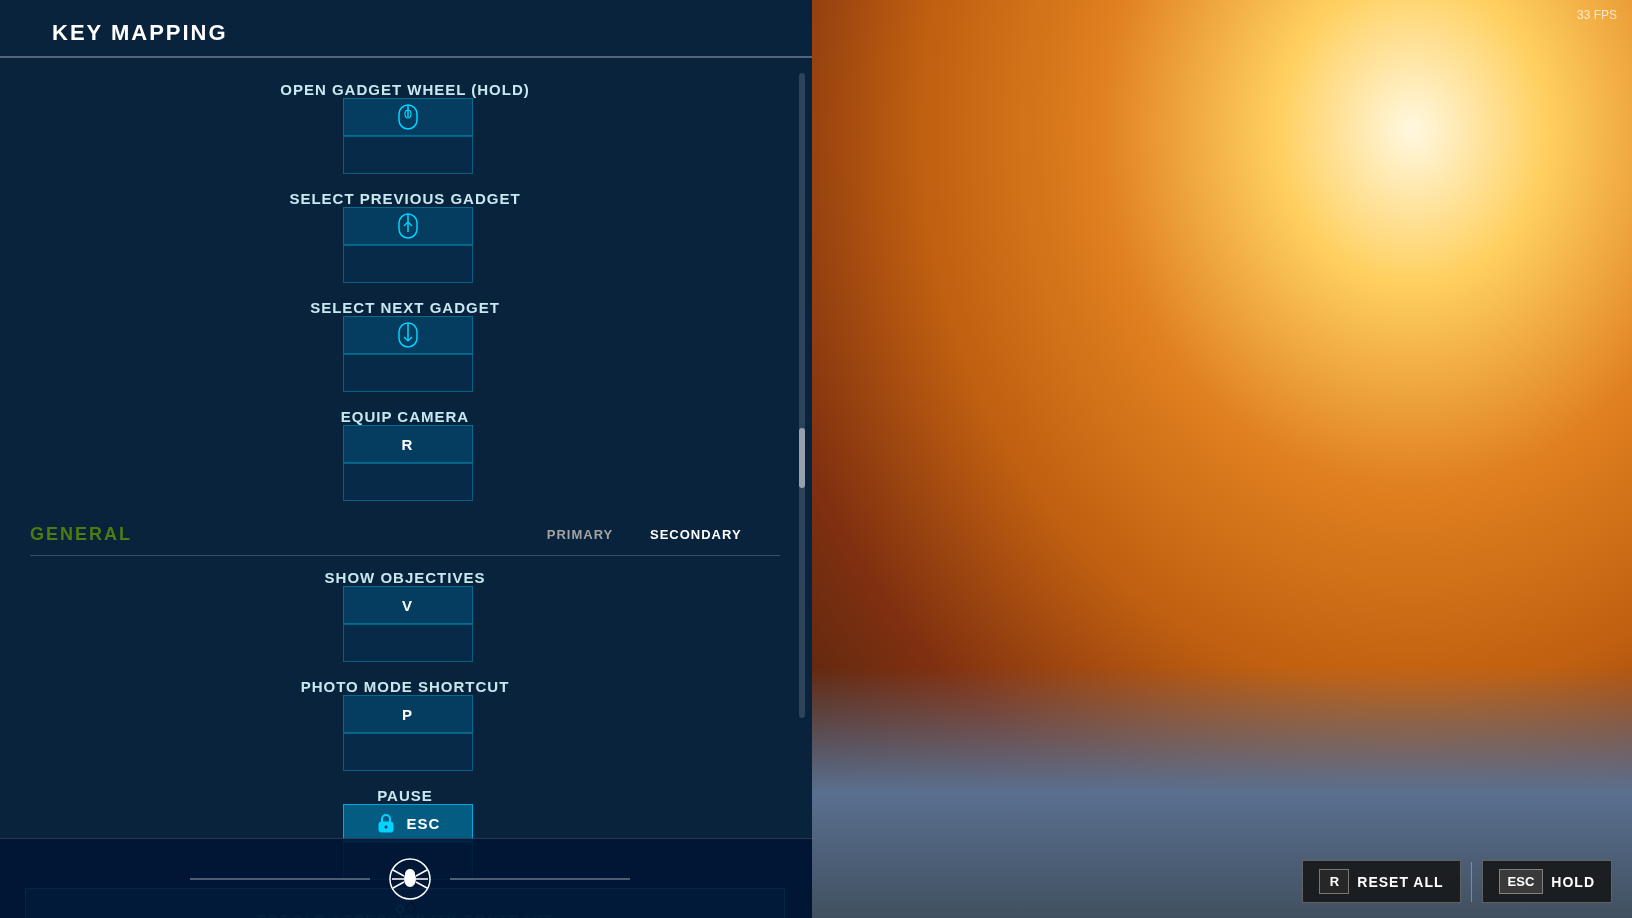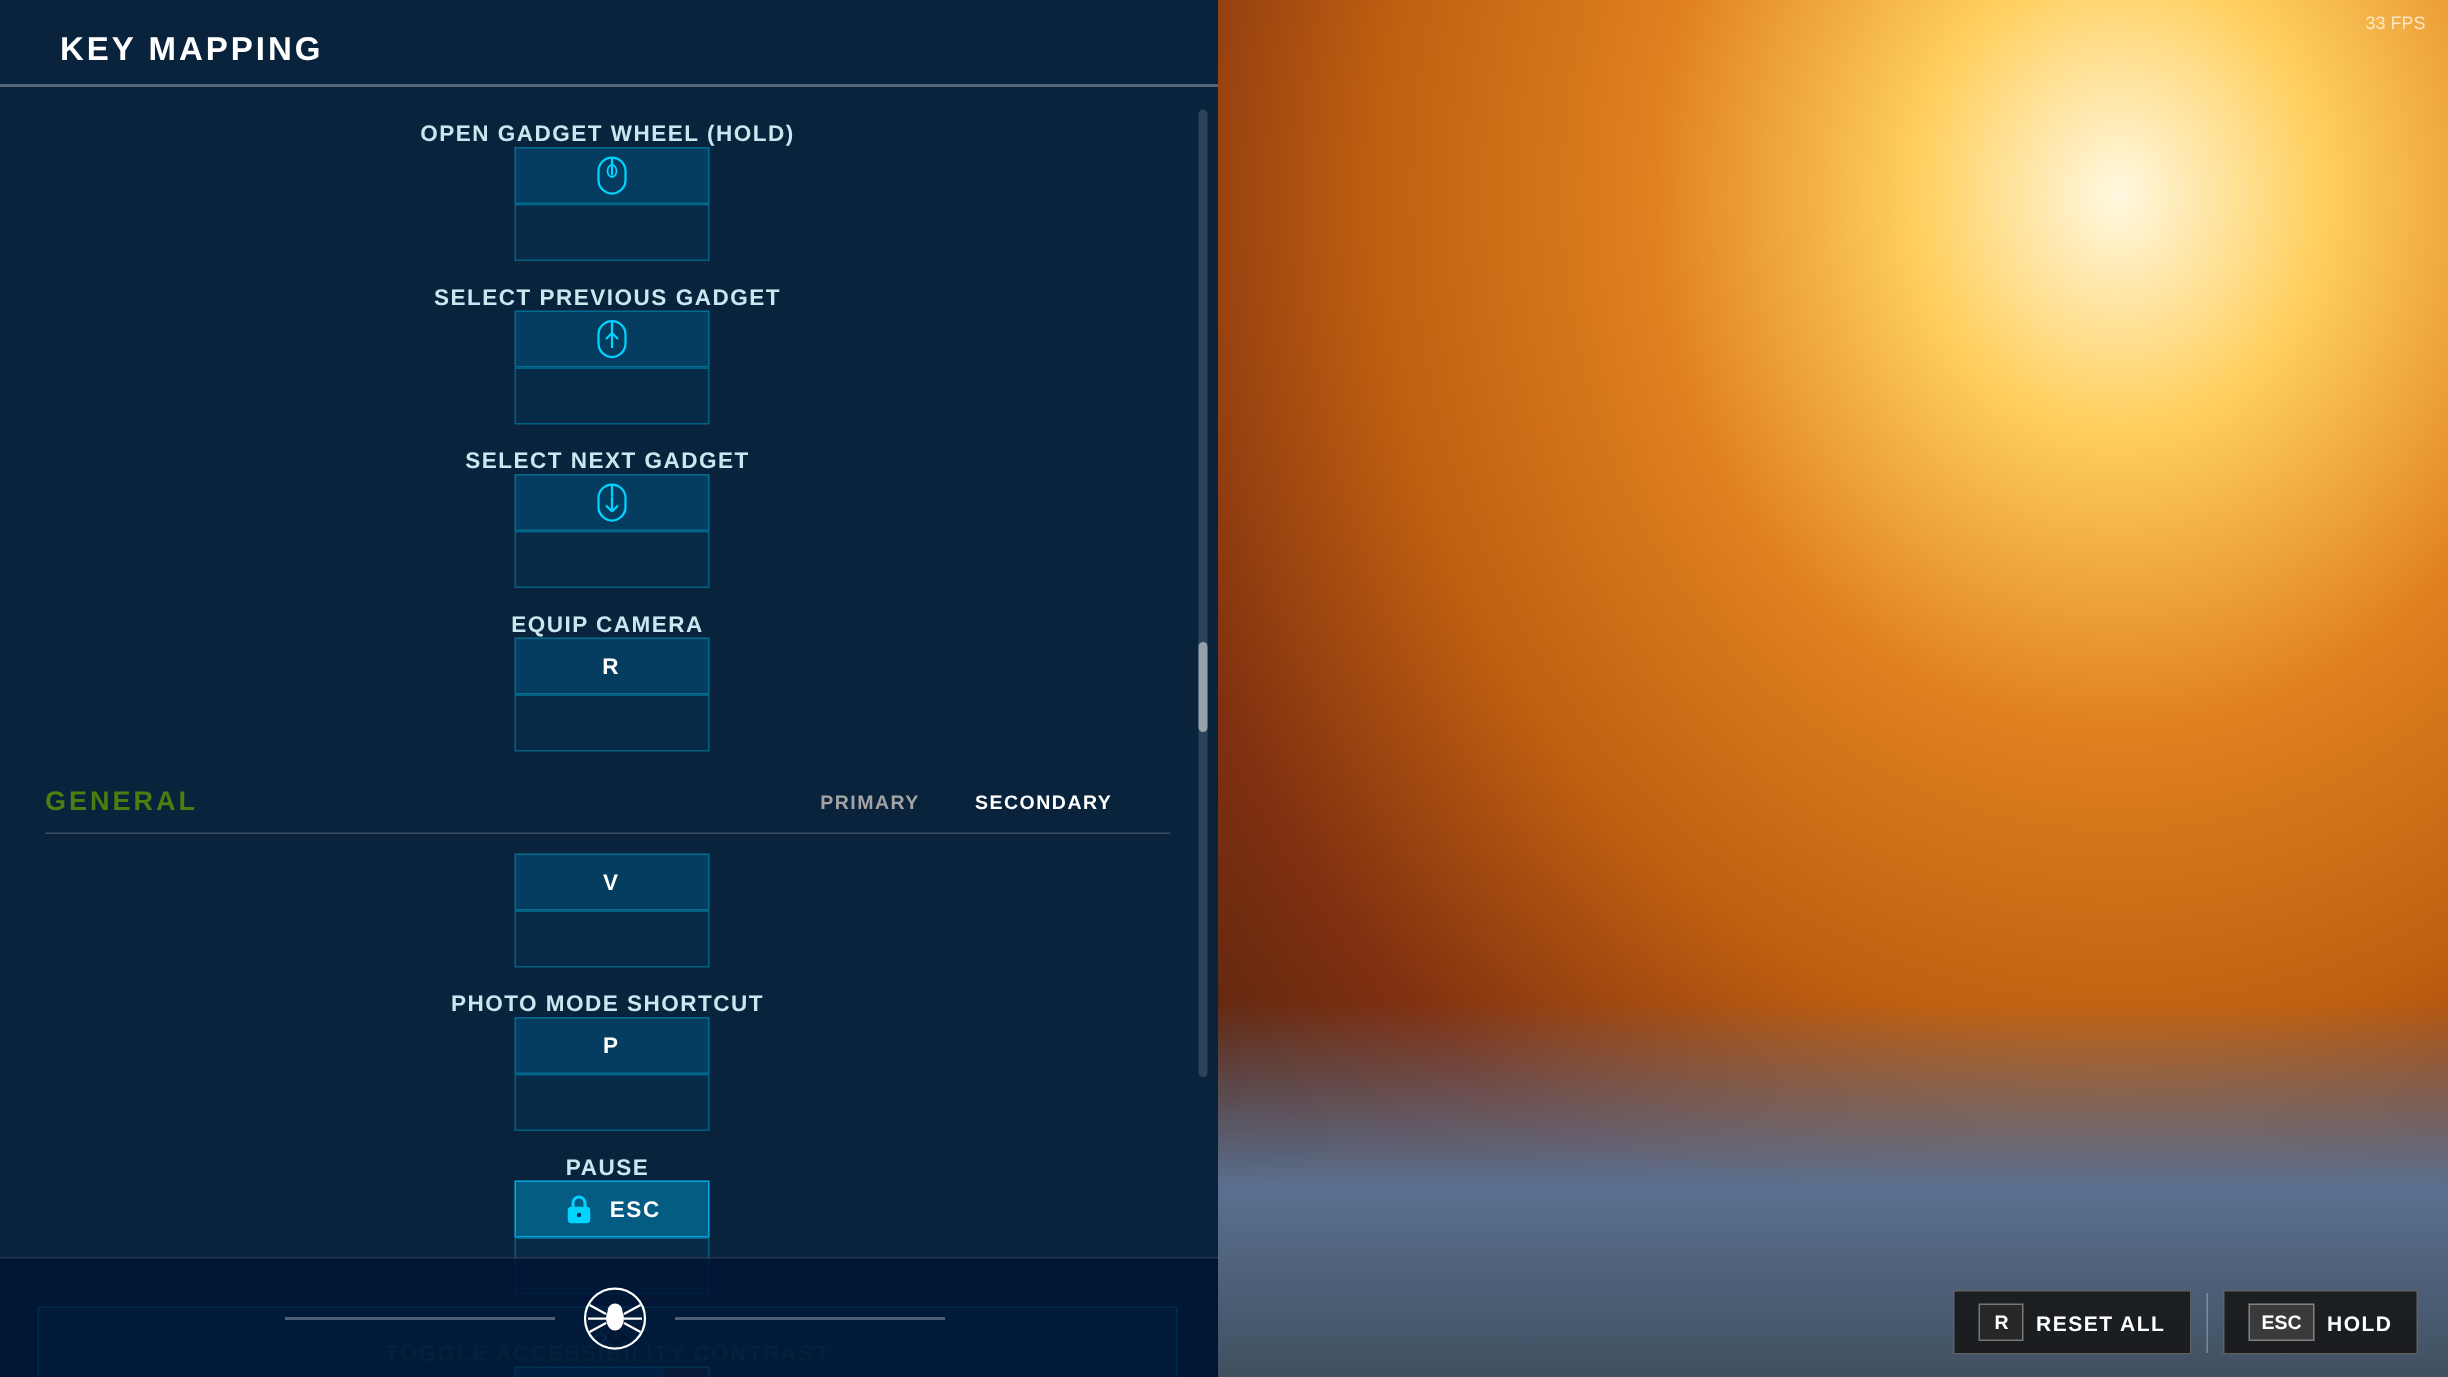--- a/index.html
+++ b/index.html
@@ -51,21 +51,21 @@
       top: 0;
       width: 820px;
       height: 918px;
       background: rgba(10, 40, 70, 0.88);
       display: flex;
       flex-direction: column;
     }
 
     
     .panel-title {
-      padding: 20px 30px 10px 40px;
+      padding: 20px 30px 10px 52px;
       border-bottom: 2px solid rgba(255,255,255,0.3);
       margin-bottom: 5px;
     }
 
     .panel-title h1 {
       color: #ffffff;
       font-size: 22px;
       font-weight: bold;
       letter-spacing: 2px;
       text-transform: uppercase;
@@ -428,20 +428,21 @@
     </div>
 
     <div class="section-header">
       <span class="section-title">GENERAL</span>
       <span class="col-primary">PRIMARY</span>
       <span class="col-secondary">SECONDARY</span>
     </div>
 
 
     <div class="key-row">
+      <span class="key-label">SHOW OBJECTIVES</span>
       <div class="key-cell">
         <span class="key-text">V</span>
       </div>
       <div class="key-cell empty"></div>
     </div>
 
     <div class="key-row">
       <span class="key-label">PHOTO MODE SHORTCUT</span>
       <div class="key-cell">
         <span class="key-text">P</span>

